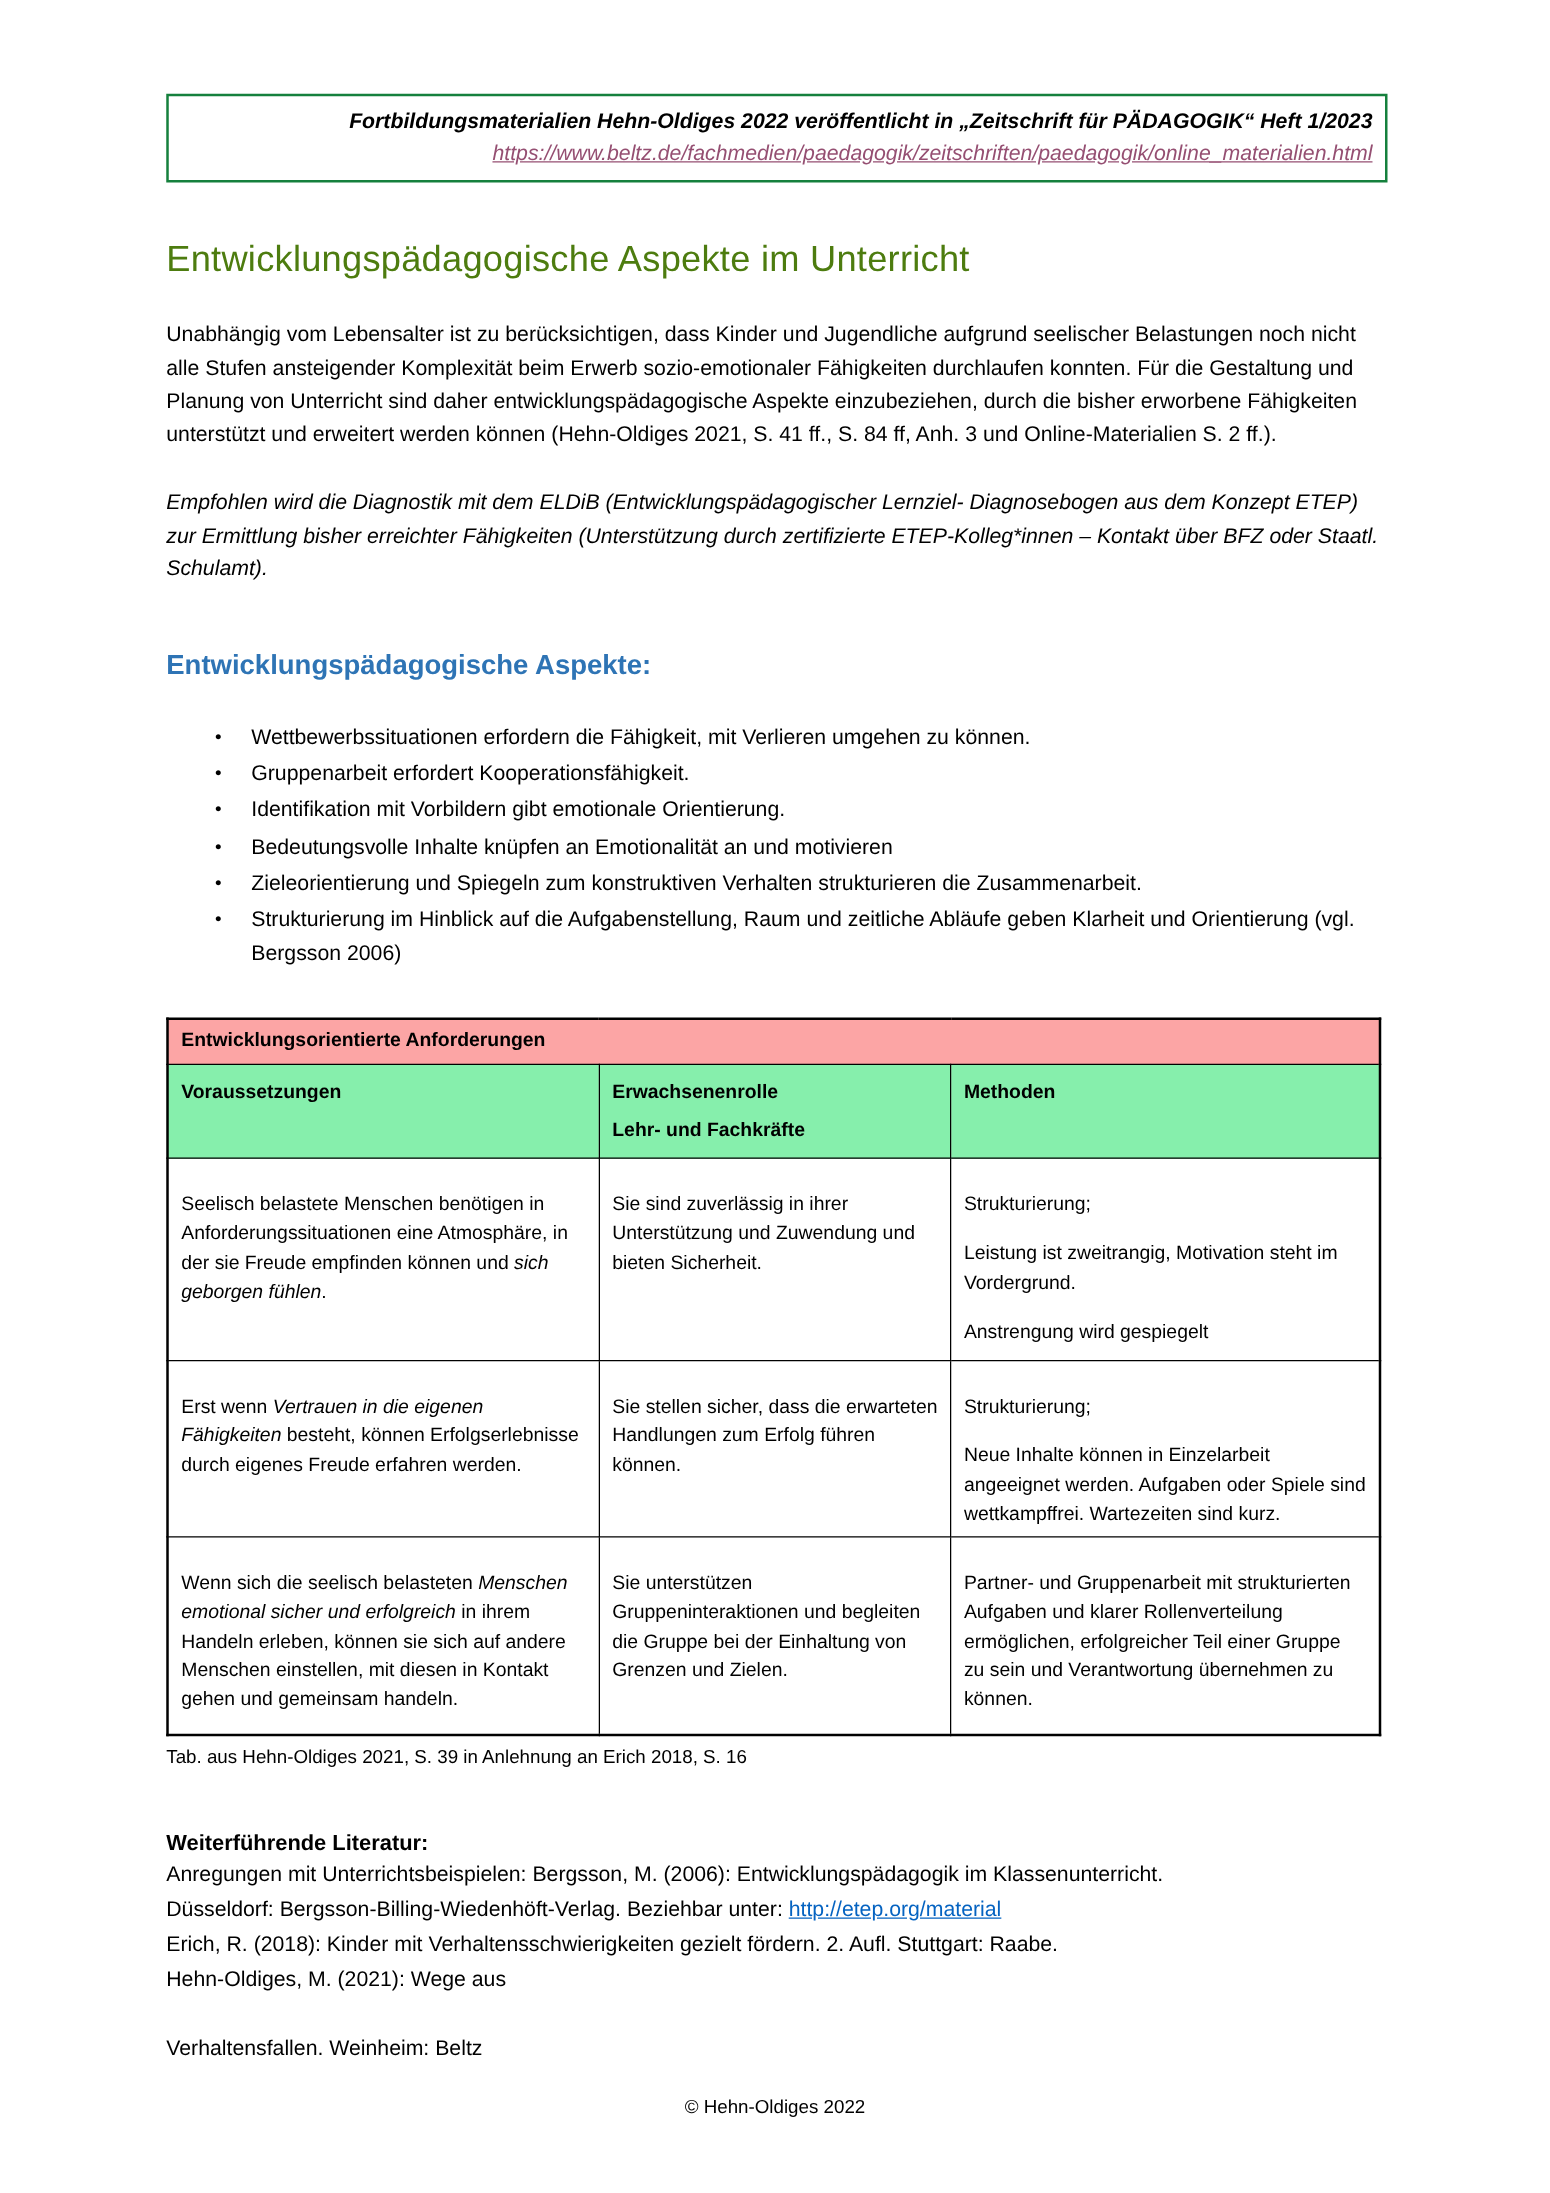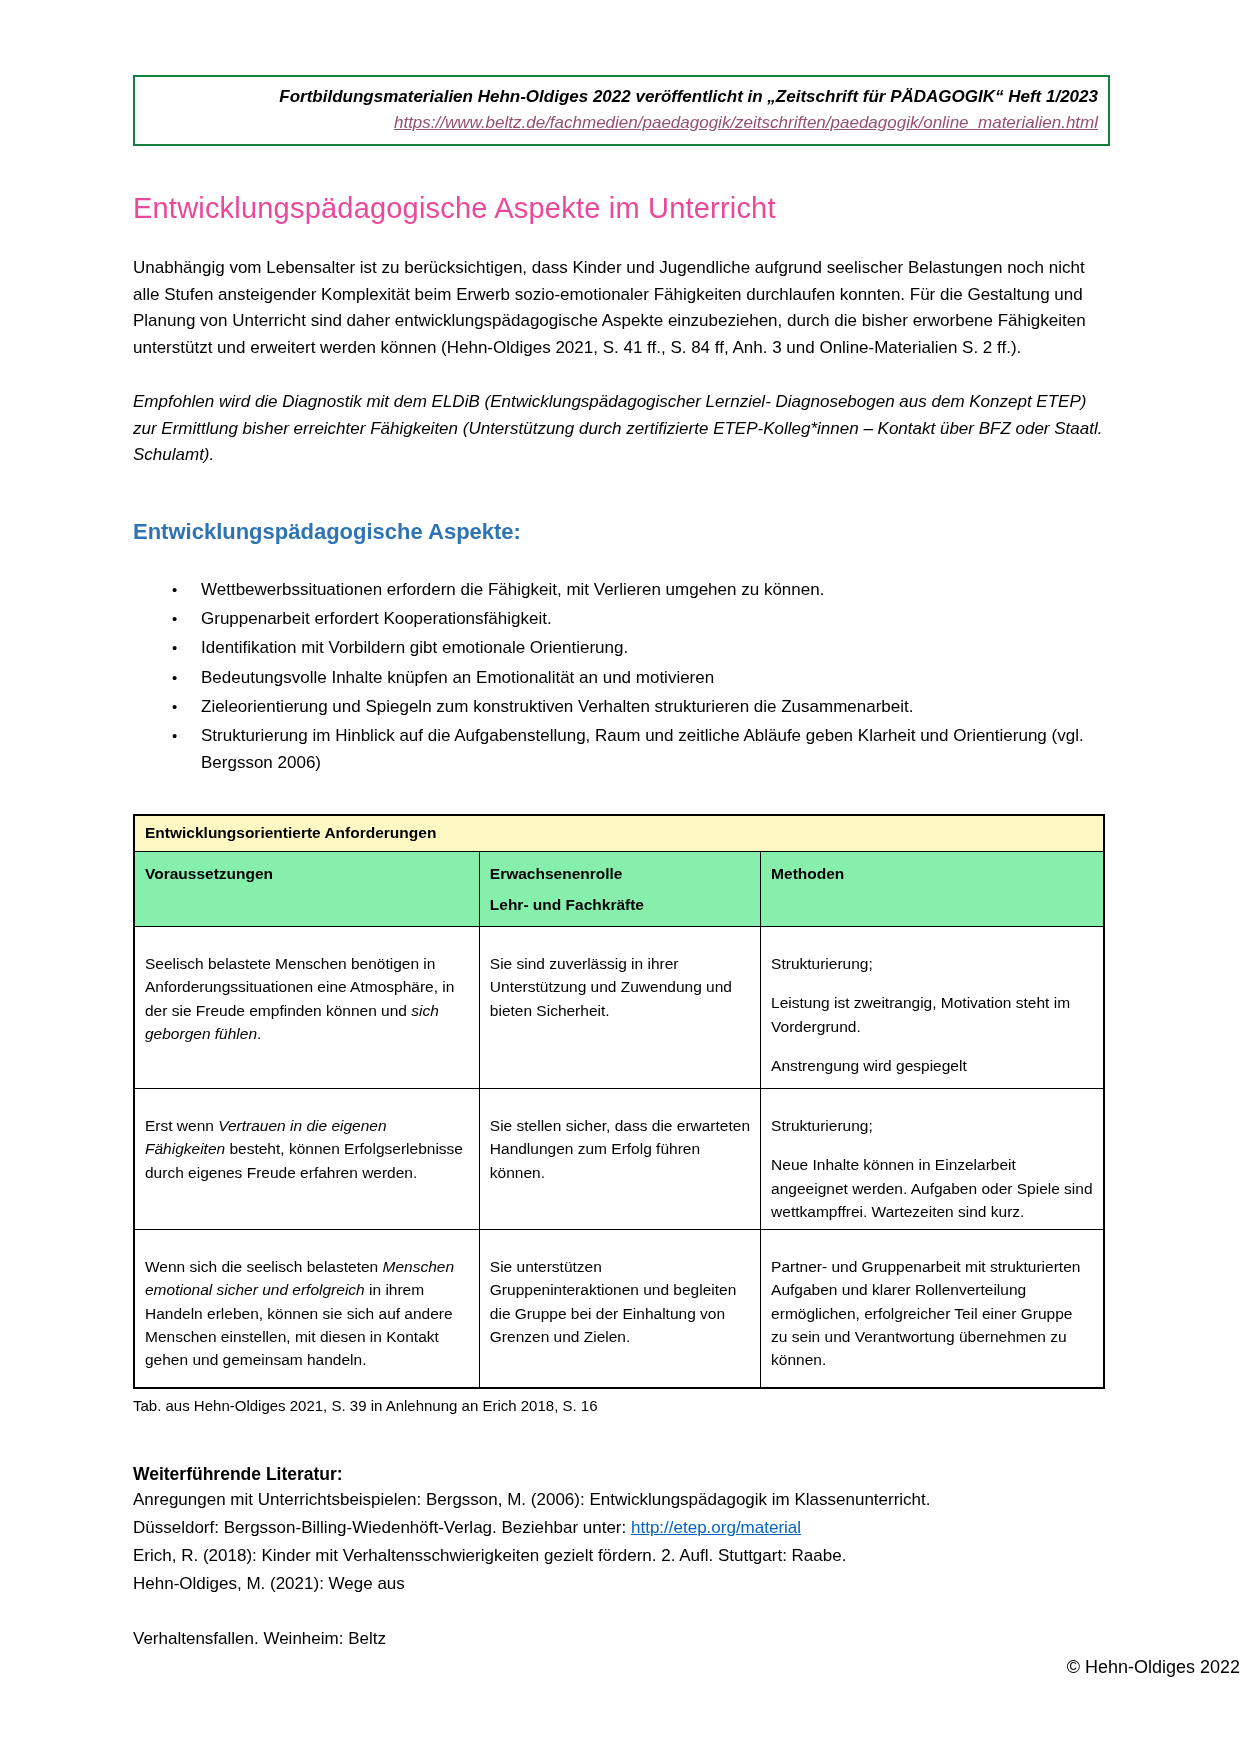--- a/index.html
+++ b/index.html
@@ -19,21 +19,21 @@
     line-height:1.5;
   }
   .header-box .hb-line1{font-weight:600;}
   .header-box a{
     color:#954F72;text-decoration:underline;font-weight:400;
   }
 
   h1.page-title{
     margin:46px 0 0;
     font-size:29px;font-weight:400;
-    color:#ec4899;letter-spacing:.2px;
+    color:#4d7c0f;letter-spacing:.2px;
   }
 
   p.body-par{
     margin:30px 0 0;
     font-size:17px;line-height:1.56;
   }
   p.note-par{
     margin:28px 0 0;
     font-size:17px;line-height:1.56;font-style:italic;
   }
@@ -67,21 +67,21 @@
     font-size:15.5px;
   }
   table.anf-table th, table.anf-table td{
     border:1px solid #000;
     vertical-align:top;
     text-align:left;
     padding:5px 10px 6px;
     line-height:1.5;
   }
   th.t-title{
-    background:#fef9c3;
+    background:#fca5a5;
     text-align:center;
     font-weight:700;
     height:24px;
     vertical-align:middle;
     padding:4px 10px;
   }
   tr.col-headers th{
     background:#86efac;
     font-weight:700;
     height:58px;
@@ -109,23 +109,23 @@
   }
   .lit-line{
     margin:2px 0 0;
     font-size:17px;line-height:1.52;
   }
   .lit-line a{color:#0563C1;text-decoration:underline;}
   .lit-gap{margin-top:30px;}
 
   .page-footer{
     position:absolute;
-    left:0;bottom:76px;width:1240px;
-    text-align:right;
-    font-size:18px;
+    left:0;bottom:60px;width:1240px;
+    text-align:center;
+    font-size:15px;
   }
 </style>
 </head>
 <body>
 
 <div class="content">
 
   <div class="header-box">
     <div class="hb-line1">Fortbildungsmaterialien Hehn-Oldiges 2022 veröffentlicht in „Zeitschrift für PÄDAGOGIK“ Heft 1/2023</div>
     <div><a href="#">https://www.beltz.de/fachmedien/paedagogik/zeitschriften/paedagogik/online_materialien.html</a></div>

